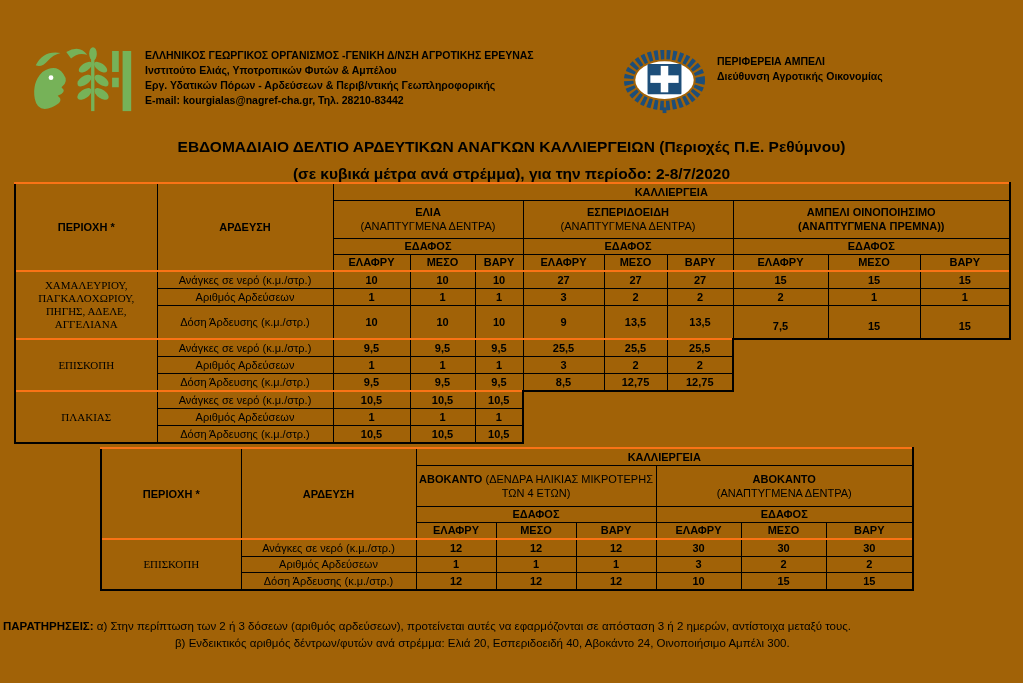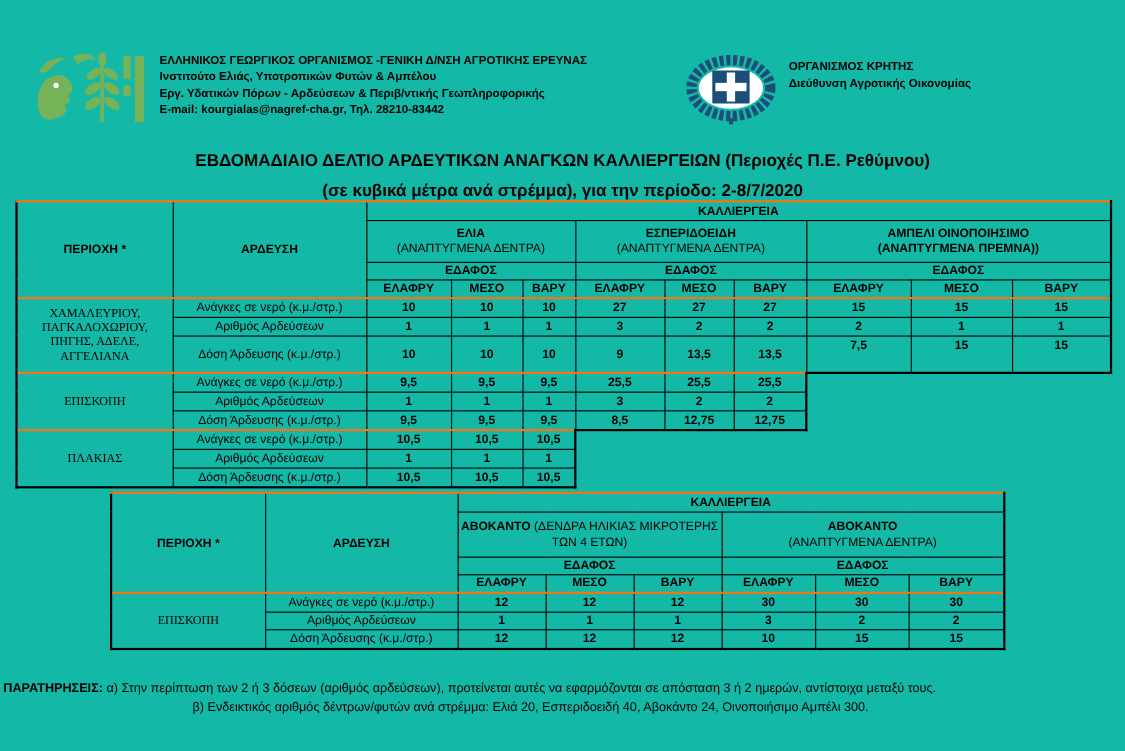--- a/index.html
+++ b/index.html
@@ -1,17 +1,17 @@
 <!DOCTYPE html>
 <html><head>
 <meta charset="utf-8">
 <style>
   * { box-sizing: border-box; margin: 0; padding: 0; }
   body { background:#fff; font-family:"Liberation Sans", sans-serif; color:#000; }
-  .page { position:relative; width:1023px; height:683px; background:#14b8a6; overflow:hidden; }
+  .page { position:relative; width:1023px; height:683px; background:#a16207; overflow:hidden; }
 
   
   .hdr-left  { position:absolute; left:30px;  top:46px; display:flex; align-items:flex-start; }
   .hdr-right { position:absolute; left:622px; top:48px; display:flex; align-items:flex-start; }
   .hdr-text  { font-size:10.5px; font-weight:bold; line-height:15px; }
   .hdr-left .hdr-text  { margin-left:10px; margin-top:2px; }
   .hdr-right .hdr-text { margin-left:10px; margin-top:6px; }
 
   
   .title { position:absolute; left:0; top:133px; width:1023px; text-align:center;
@@ -24,21 +24,21 @@
   td, th { border:1px solid #000; text-align:center; vertical-align:middle; padding:0 2px; overflow:hidden; }
   th { font-weight:bold; }
   td.lbl { font-weight:normal; }
   td.v   { font-weight:bold; }
   td.region { font-weight:normal; line-height:13px;font-family:Liberation Serif, serif; }
   .nb { border:none; }
   .tL { border-left:2px solid #000; }
   .tR { border-right:2px solid #000; }
   .tT { border-top:2px solid #f97316;margin-left:16px; }
   .tB { border-bottom:2px solid #000; }
-  .top { vertical-align:top; padding-top:2px; }
+  .top { vertical-align:top; padding-top:14px; }
   .r17 { height:17px; } .r16 { height:16px; } .r18 { height:18px; }
   .r38 { height:38px; } .r34 { height:34px; } .r41 { height:41px; }
   .crop { line-height:14px; font-weight:normal; }
   .crop .name { font-weight:bold; }
   .crop.stack .name, .crop.stack .sub { display:block; }
   .crop .sub.b { font-weight:bold; }
 
   
   .note  { position:absolute; font-size:11.5px; line-height:15px; }
   .note1 { left:100px; top:601px; font-style:italic; }
@@ -85,21 +85,21 @@
       <ellipse cx="45" cy="34" rx="38" ry="27" fill="none" stroke-width="10" stroke-dasharray="4 2.5" stroke="#1d4e79"></ellipse>
       <ellipse cx="45" cy="34" rx="31" ry="20" fill="#ffffff"></ellipse>
       <g fill="#1d4e79">
         <rect x="27" y="17" width="36" height="32" rx="1"></rect>
         <rect x="43" y="63" width="4" height="6"></rect>
       </g>
       <rect x="41" y="19" width="8" height="28" fill="#ffffff"></rect>
       <rect x="30" y="29" width="30" height="8" fill="#ffffff"></rect>
     </svg>
     <div class="hdr-text">
-      <div>ΟΡΓΑΝΙΣΜΟΣ ΚΡΗΤΗΣ</div>
+      <div>ΠΕΡΙΦΕΡΕΙΑ ΑΜΠΕΛΙ</div>
       <div>Διεύθυνση Αγροτικής Οικονομίας</div>
     </div>
   </div>
 
   <div class="title">
     <div>ΕΒΔΟΜΑΔΙΑΙΟ ΔΕΛΤΙΟ ΑΡΔΕΥΤΙΚΩΝ ΑΝΑΓΚΩΝ ΚΑΛΛΙΕΡΓΕΙΩΝ (Περιοχές Π.Ε. Ρεθύμνου)</div>
     <div>(σε κυβικά μέτρα ανά στρέμμα), για την περίοδο: 2-8/7/2020</div>
   </div>
 
   <table id="t1">

